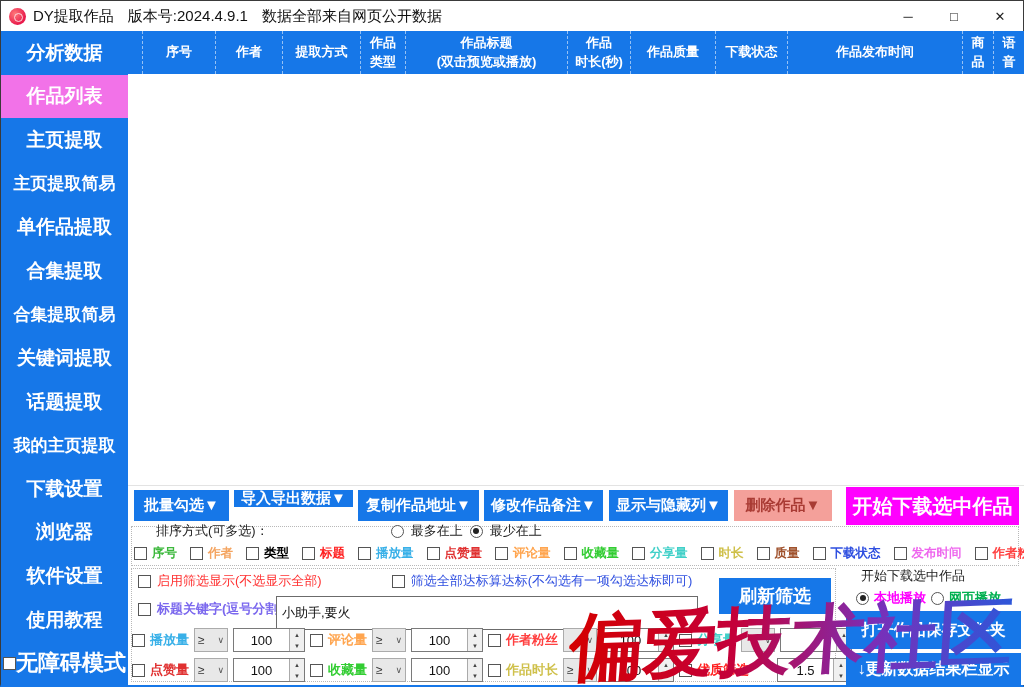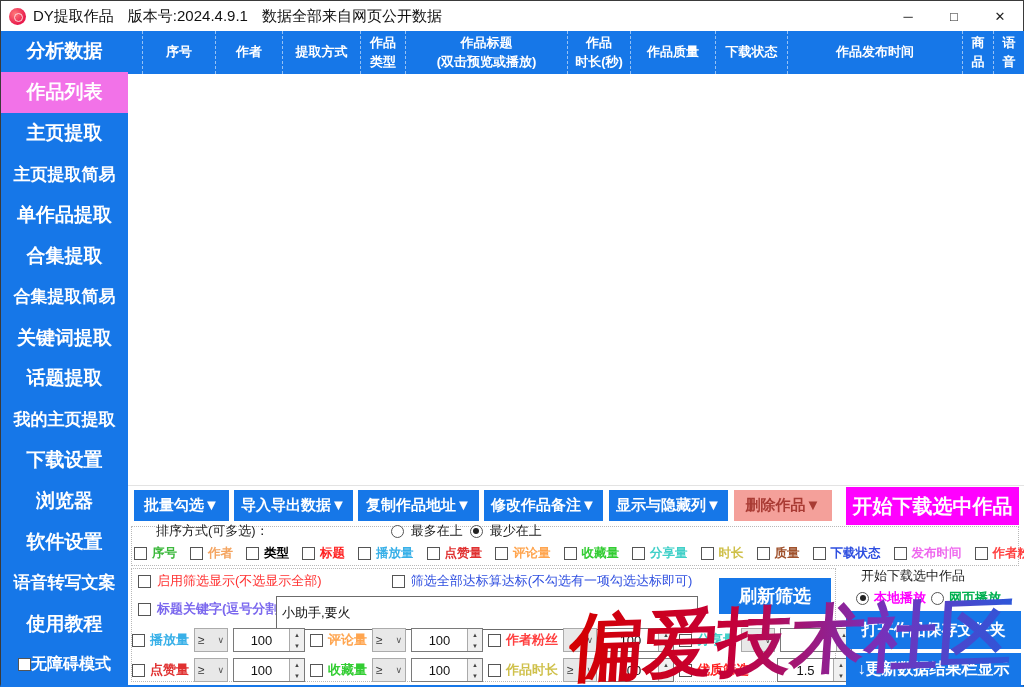--- a/index.html
+++ b/index.html
@@ -23,21 +23,21 @@
 
   
   .sidebar { position:absolute; left:0; top:30px; width:127px; height:654px;
              background:#1677E8; display:flex; flex-direction:column; }
   .side-item { flex:1; display:flex; align-items:center; justify-content:center;
                color:#fff; font-weight:bold; font-size:19px; white-space:nowrap;
                letter-spacing:0;font-family:Liberation Serif, serif; }
   .side-item.small { font-size:17px; }
   .side-item.selected { background:#F272E8; }
   .side-access { flex:1; display:flex; align-items:center; justify-content:center;
-                 color:#fff; font-weight:bold; font-size:16px; gap:0; }
+                 color:#fff; font-weight:bold; font-size:22px; gap:0; }
   .side-access .checkbox { background:#fff; }
 
   
   .thead { position:absolute; left:127px; top:30px; width:897px; height:43px;
            background:#1677E8; display:flex; }
   .th { height:100%; display:flex; align-items:center; justify-content:center;
         color:#fff; font-weight:bold; font-size:13px; text-align:center;
         white-space:pre-line; border-right:1px dashed rgba(255,255,255,.55); line-height:1.45; }
   .tbody { position:absolute; left:127px; top:73px; width:897px; height:412px; background:#fff;
            border-bottom:1px solid #e3e3e3; }
@@ -120,21 +120,20 @@
     <div class="side-item small">主页提取简易</div>
     <div class="side-item">单作品提取</div>
     <div class="side-item">合集提取</div>
     <div class="side-item small">合集提取简易</div>
     <div class="side-item">关键词提取</div>
     <div class="side-item">话题提取</div>
     <div class="side-item small">我的主页提取</div>
     <div class="side-item">下载设置</div>
     <div class="side-item">浏览器</div>
     <div class="side-item">软件设置</div>
-    <div class="side-item small">语音转写文案</div>
     <div class="side-item">使用教程</div>
     <div class="side-access">
       <span class="checkbox"></span>
       <span>无障碍模式</span>
     </div>
   </div>
 
   <div class="thead">
     <div class="th" style="width:15px"></div>
     <div class="th" style="width:73px">序号</div>
@@ -153,21 +152,21 @@
 品</div>
     <div class="th" style="width:30px;border-right:none">语
 音</div>
   </div>
 
   <div class="tbody"></div>
 
   <div class="bottom">
 
     <div class="btn" style="left:6px;  top:4px; width:95px;  height:31px;">批量勾选▼</div>
-    <div class="btn" style="left:106px;top:4px; width:119px; height:31px;">导入导出数据▼</div>
+    <div class="btn" style="left:106px;top:4px; width:119px; height:17px;">导入导出数据▼</div>
     <div class="btn" style="left:230px;top:4px; width:121px; height:31px;">复制作品地址▼</div>
     <div class="btn" style="left:356px;top:4px; width:119px; height:31px;">修改作品备注▼</div>
     <div class="btn" style="left:481px;top:4px; width:119px; height:31px;">显示与隐藏列▼</div>
     <div class="btn danger" style="left:606px;top:4px; width:98px; height:31px;">删除作品▼</div>
     <div class="btn download" style="left:718px;top:1px; width:173px; height:38px;">开始下载选中作品</div>
 
     <div class="groupbox" style="left:3px;top:40px;width:888px;height:40px;"></div>
 
     <div class="row-line" style="left:8px;top:36px;height:18px;gap:7px;margin-left:20px;">
       <span class="lbl">排序方式(可多选)：</span>

